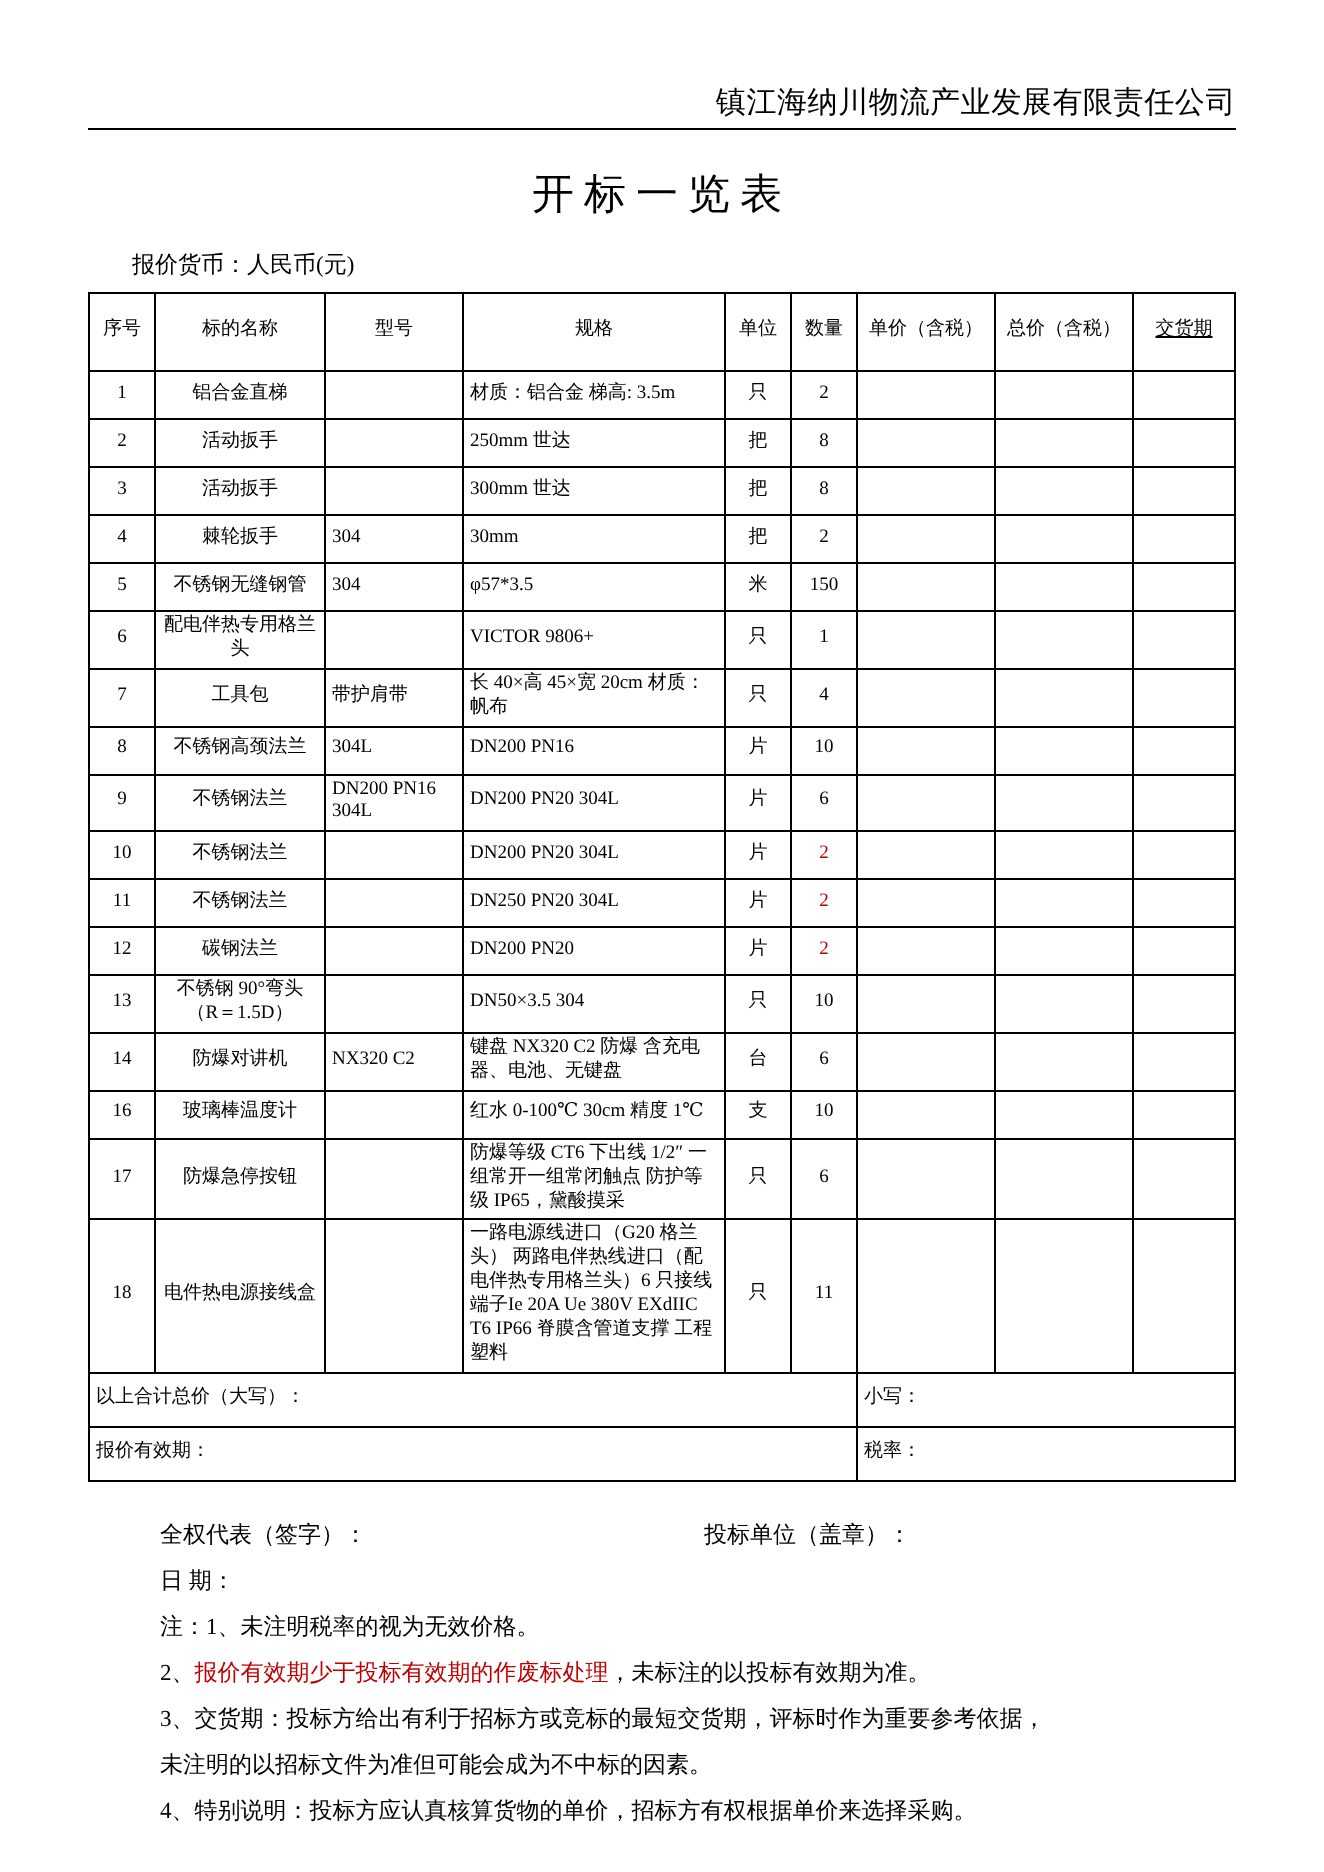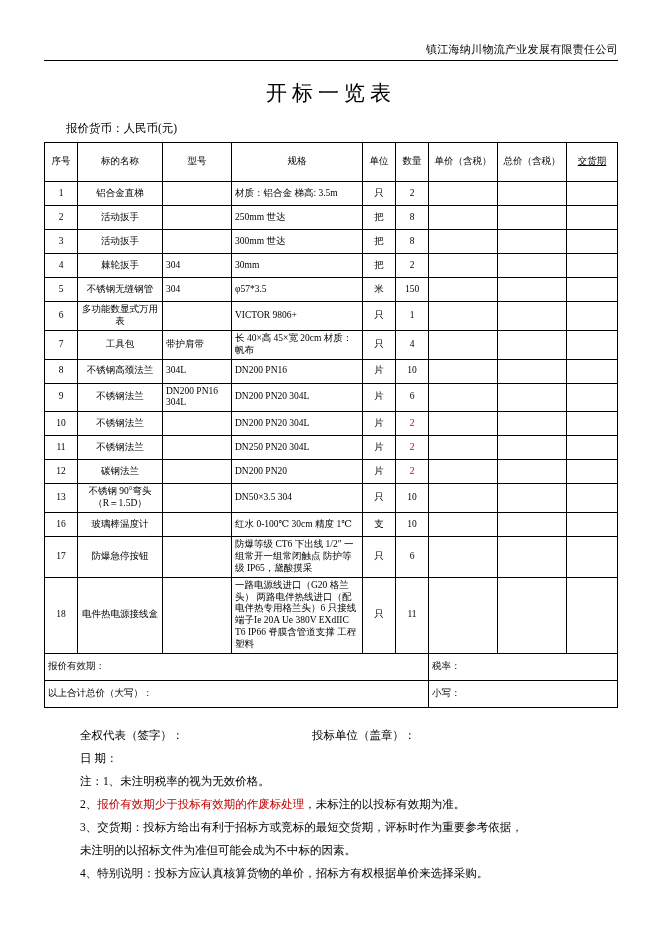--- a/index.html
+++ b/index.html
@@ -13,21 +13,21 @@
   }
   .page{
     position:relative;
     width:662px;height:936px;
     box-sizing:border-box;
     padding:0 44px;
   }
   .company-line{
     margin-top:42px;
     text-align:right;
-    font-size:11px;
+    font-size:15px;
     letter-spacing:0.3px;
     padding-bottom:3px;
     border-bottom:1px solid #000;
   }
   .doc-title{
     text-align:center;
     font-size:21px;
     letter-spacing:5px;
     margin-top:18px;
     margin-bottom:14px;
@@ -64,21 +64,21 @@
   .qty-red{color:#c00000;}
   .sum-row td{height:22px;}
   .sum-left{text-align:left;padding-left:6px;}
   .sum-right{text-align:left;padding-left:4px;}
   .sig-block{
     margin-top:16px;
     font-size:11.5px;
     line-height:2.0;
     padding-left:36px;
   }
-  .sig-row{display:flex;}
+  .sig-row{display:flex;gap:40px;}
   .sig-left{width:232px;}
   .notes{
     font-size:11.5px;
     line-height:2.0;
     padding-left:36px;
   }
   .note-red{color:#c00000;}
 </style>
 </head>
 <body>
@@ -156,21 +156,21 @@
           <td class="c-model">304</td>
           <td class="c-spec">φ57*3.5</td>
           <td class="c-unit">米</td>
           <td class="c-qty">150</td>
           <td class="c-price"></td>
           <td class="c-total"></td>
           <td class="c-deliv"></td>
         </tr>
         <tr>
           <td class="c-no">6</td>
-          <td class="c-name">多功能数显式万用表</td>
+          <td class="c-name">配电伴热专用格兰头</td>
           <td class="c-model"></td>
           <td class="c-spec">VICTOR 9806+</td>
           <td class="c-unit">只</td>
           <td class="c-qty">1</td>
           <td class="c-price"></td>
           <td class="c-total"></td>
           <td class="c-deliv"></td>
         </tr>
         <tr>
           <td class="c-no">7</td>
@@ -243,20 +243,31 @@
           <td class="c-name">不锈钢 90°弯头（R＝1.5D）</td>
           <td class="c-model"></td>
           <td class="c-spec">DN50×3.5 304</td>
           <td class="c-unit">只</td>
           <td class="c-qty">10</td>
           <td class="c-price"></td>
           <td class="c-total"></td>
           <td class="c-deliv"></td>
         </tr>
         <tr>
+          <td class="c-no">14</td>
+          <td class="c-name">防爆对讲机</td>
+          <td class="c-model">NX320 C2</td>
+          <td class="c-spec">键盘 NX320 C2  防爆 含充电器、电池、无键盘</td>
+          <td class="c-unit">台</td>
+          <td class="c-qty">6</td>
+          <td class="c-price"></td>
+          <td class="c-total"></td>
+          <td class="c-deliv"></td>
+        </tr>
+        <tr>
           <td class="c-no">16</td>
           <td class="c-name">玻璃棒温度计</td>
           <td class="c-model"></td>
           <td class="c-spec">红水 0-100℃  30cm  精度 1℃</td>
           <td class="c-unit">支</td>
           <td class="c-qty">10</td>
           <td class="c-price"></td>
           <td class="c-total"></td>
           <td class="c-deliv"></td>
         </tr>
@@ -278,26 +289,26 @@
           <td class="c-spec">一路电源线进口（G20 格兰头）  两路电伴热线进口（配电伴热专用格兰头）6 只接线端子Ie 20A Ue 380V EXdIIC T6   IP66 脊膜含管道支撑 工程塑料</td>
           <td class="c-unit">只</td>
           <td class="c-qty">11</td>
           <td class="c-price"></td>
           <td class="c-total"></td>
           <td class="c-deliv"></td>
         </tr>
       </tbody>
     <tfoot>
       <tr class="sum-row">
+        <td class="sum-left" colspan="6">以上合计总价（大写）：</td>
+        <td class="sum-right" colspan="3">小写：</td>
+      </tr>
+      <tr class="sum-row">
         <td class="sum-left" colspan="6">报价有效期：</td>
         <td class="sum-right" colspan="3">税率：</td>
-      </tr>
-      <tr class="sum-row">
-        <td class="sum-left" colspan="6">以上合计总价（大写）：</td>
-        <td class="sum-right" colspan="3">小写：</td>
       </tr>
     </tfoot>
   </table>
 
   <div class="sig-block">
     <div class="sig-row">
       <div class="sig-left">全权代表（签字）：</div>
       <div>投标单位（盖章）：</div>
     </div>
     <div>日    期：</div>

